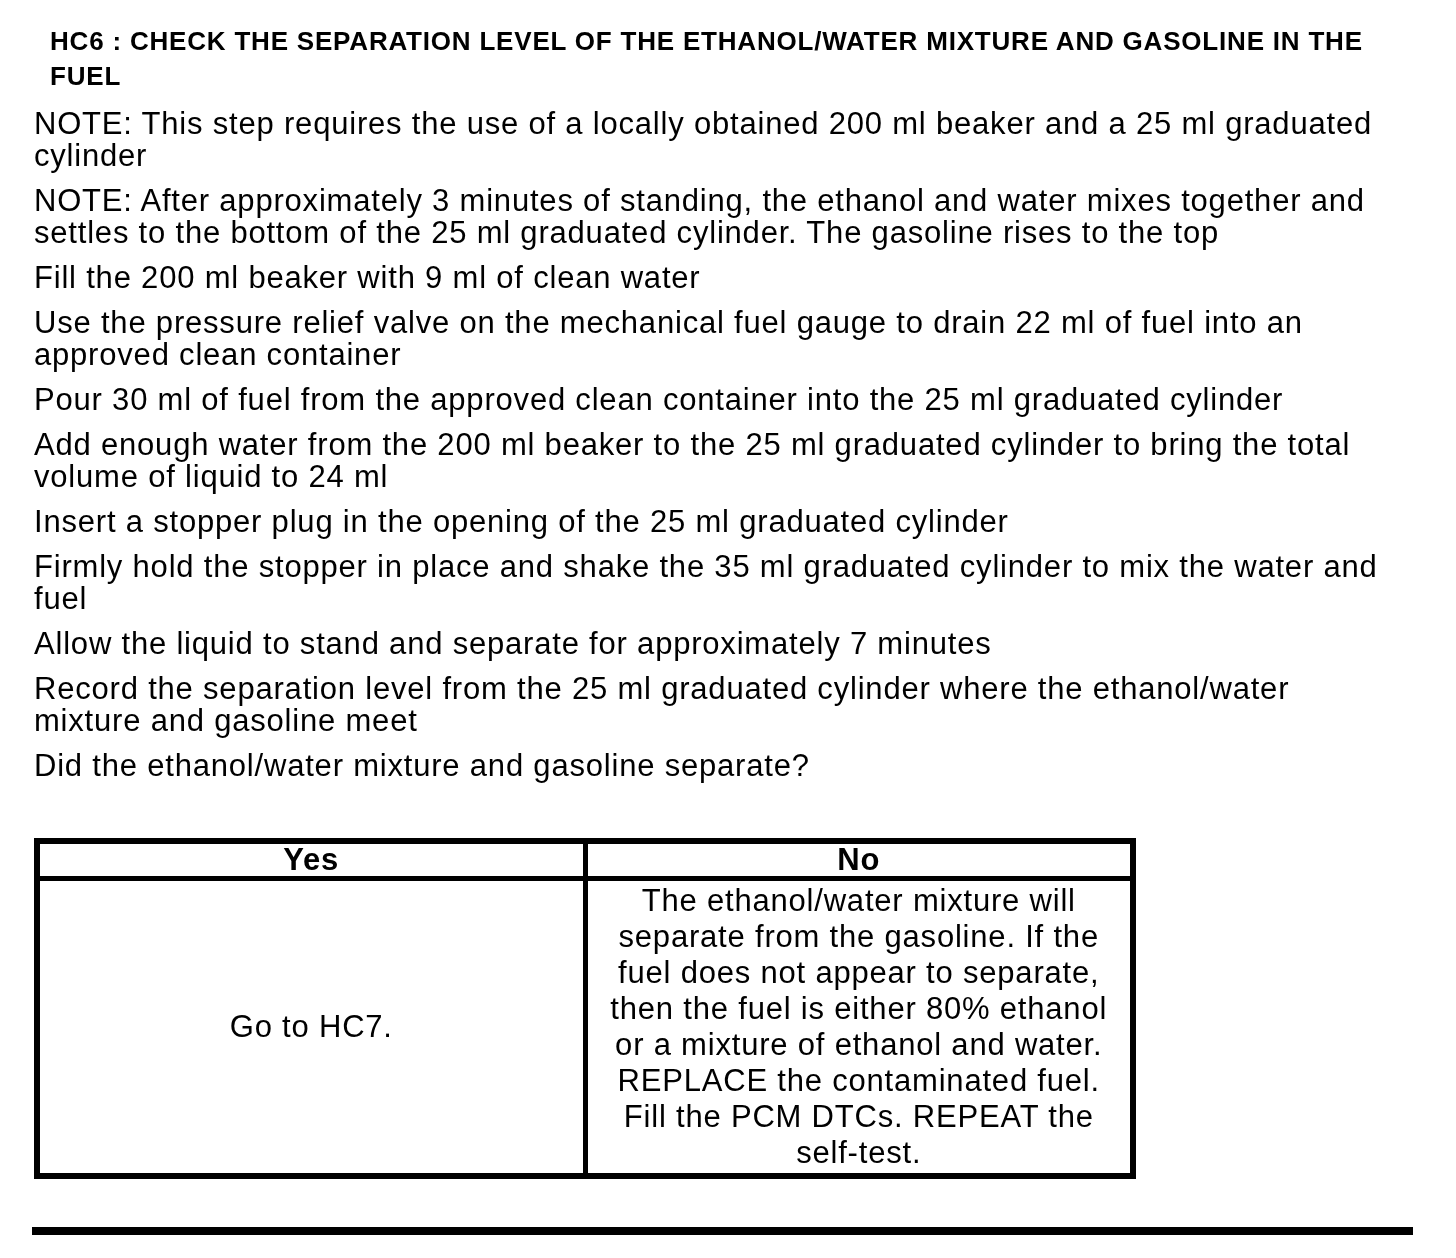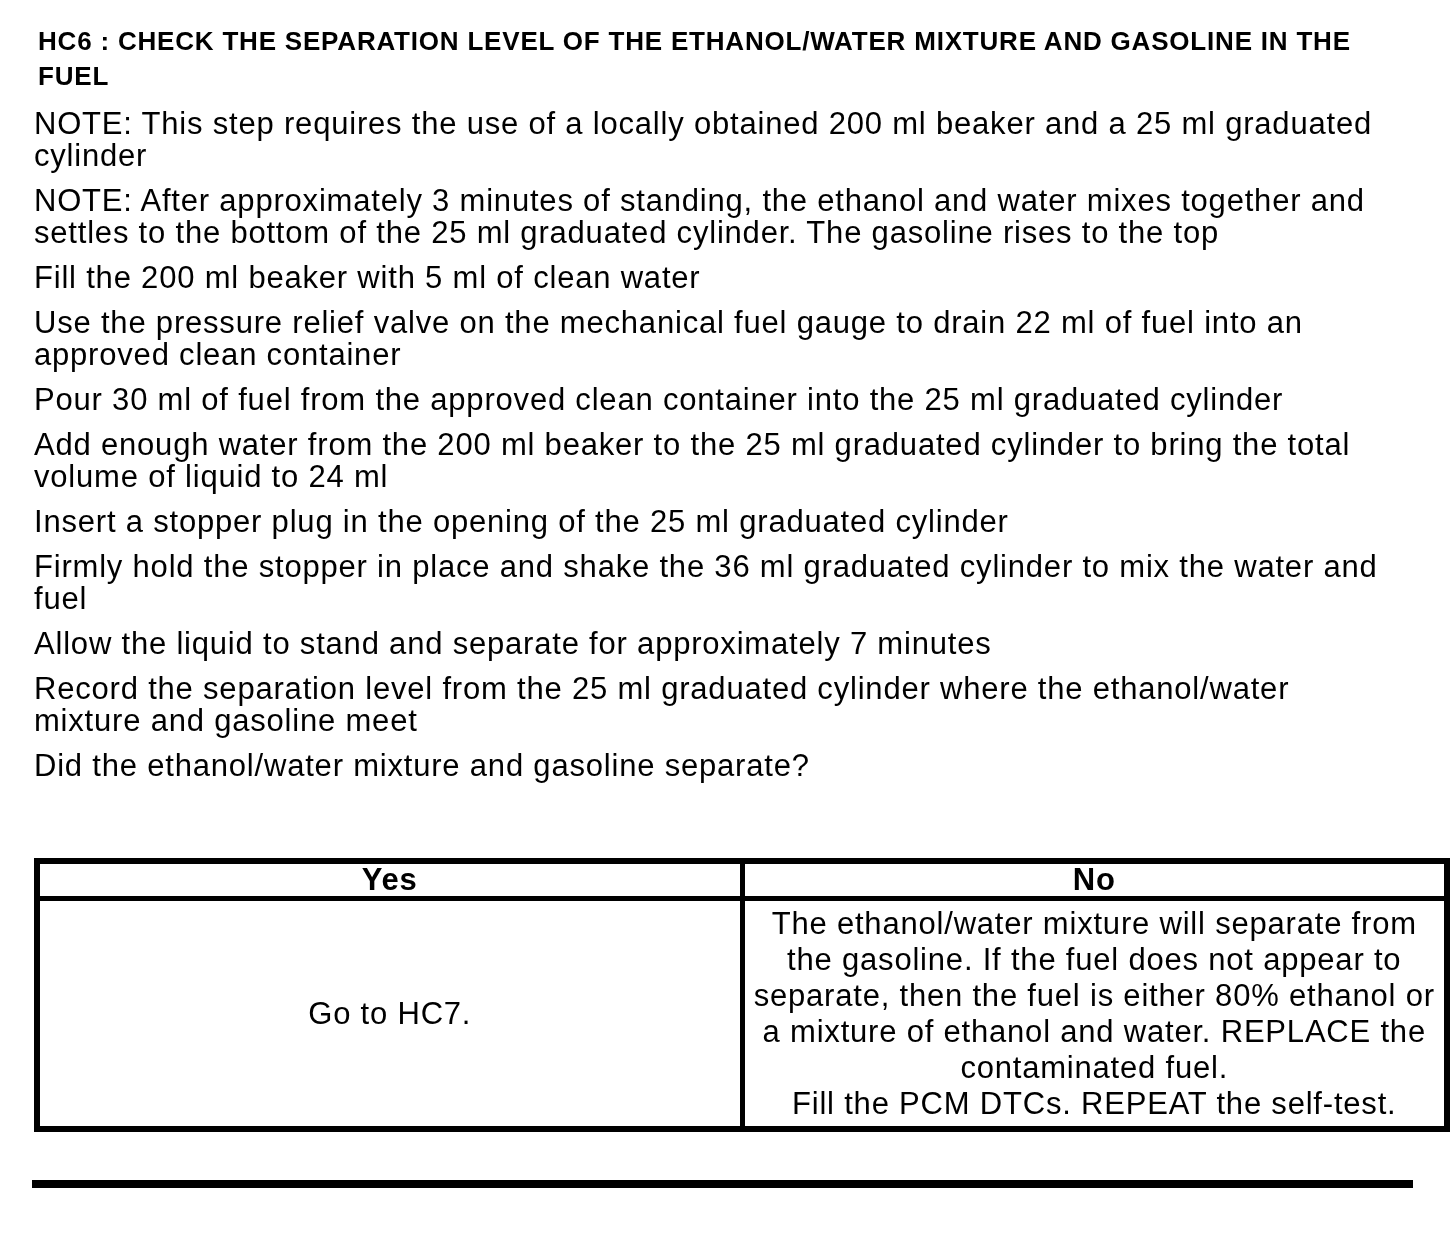--- a/index.html
+++ b/index.html
@@ -20,39 +20,39 @@
     box-sizing:border-box;
     padding:24px 0 0 34px;
     background:var(--bg-color);
     overflow:hidden;
   }
   .heading{
     font-size:26px;
     line-height:35px;
     font-weight:bold;
     letter-spacing:0.8px;
-    margin:0 0 14px 4px;
+    margin:0 0 14px 16px;
     max-width:1352px;
   }
   .para{
     font-size:31px;
     line-height:32px;
     letter-spacing:0.8px;
     margin:0 0 13px 0;
     max-width:1352px;
   }
   .question{
     font-weight:normal;
     margin-bottom:0;
   }
   table.decision{
     border-collapse:collapse;
     table-layout:fixed;
-    width:1416px;
-    margin-top:76px;
+    width:1102px;
+    margin-top:56px;
     border:6px solid var(--border-color);
   }
   table.decision th,
   table.decision td{
     border:5px solid var(--border-color);
     font-size:31px;
     letter-spacing:0.8px;
     text-align:center;
     vertical-align:middle;
     overflow:hidden;
@@ -77,26 +77,26 @@
 </style>
 </head>
 <body>
 
 <div class="page">
 
   <h1 class="heading">HC6 : CHECK THE SEPARATION LEVEL OF THE ETHANOL/WATER MIXTURE AND GASOLINE IN THE FUEL</h1>
 
   <p class="para">NOTE: This step requires the use of a locally obtained 200 ml beaker and a 25 ml graduated cylinder</p>
   <p class="para">NOTE: After approximately 3 minutes of standing, the ethanol and water mixes together and settles to the bottom of the 25 ml graduated cylinder. The gasoline rises to the top</p>
-  <p class="para">Fill the 200 ml beaker with 5 ml of clean water</p>
+  <p class="para">Fill the 200 ml beaker with 9 ml of clean water</p>
   <p class="para">Use the pressure relief valve on the mechanical fuel gauge to drain 22 ml of fuel into an approved clean container</p>
   <p class="para">Pour 30 ml of fuel from the approved clean container into the 25 ml graduated cylinder</p>
   <p class="para">Add enough water from the 200 ml beaker to the 25 ml graduated cylinder to bring the total volume of liquid to 24 ml</p>
   <p class="para">Insert a stopper plug in the opening of the 25 ml graduated cylinder</p>
-  <p class="para">Firmly hold the stopper in place and shake the 36 ml graduated cylinder to mix the water and fuel</p>
+  <p class="para">Firmly hold the stopper in place and shake the 35 ml graduated cylinder to mix the water and fuel</p>
   <p class="para">Allow the liquid to stand and separate for approximately 7 minutes</p>
   <p class="para">Record the separation level from the 25 ml graduated cylinder where the ethanol/water mixture and gasoline meet</p>
 
   <p class="para question">Did the ethanol/water mixture and gasoline separate?</p>
 
   <table class="decision">
     <thead>
       <tr>
         <th>Yes</th>
         <th>No</th>

